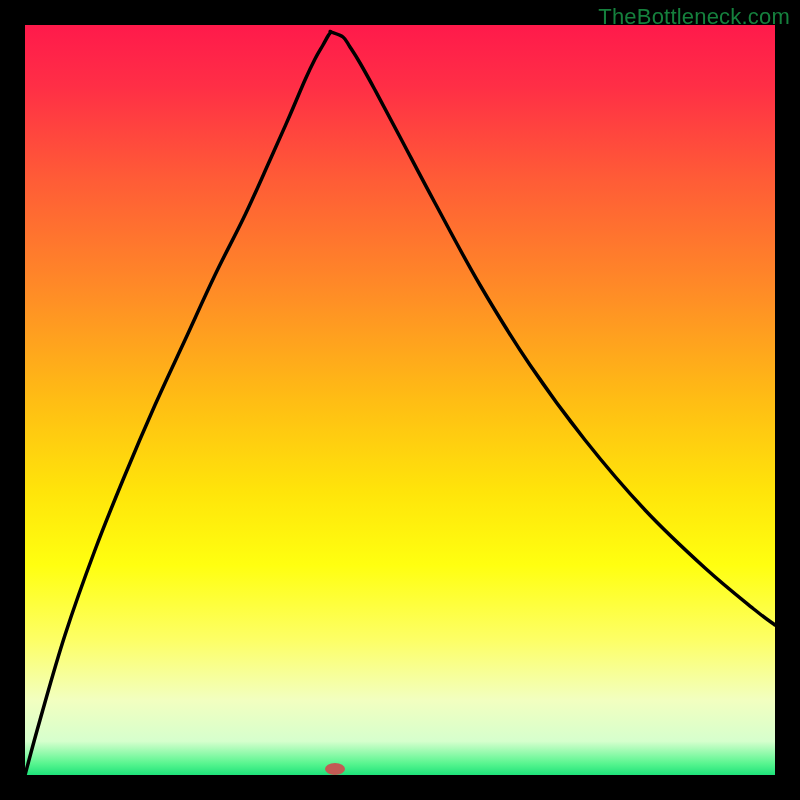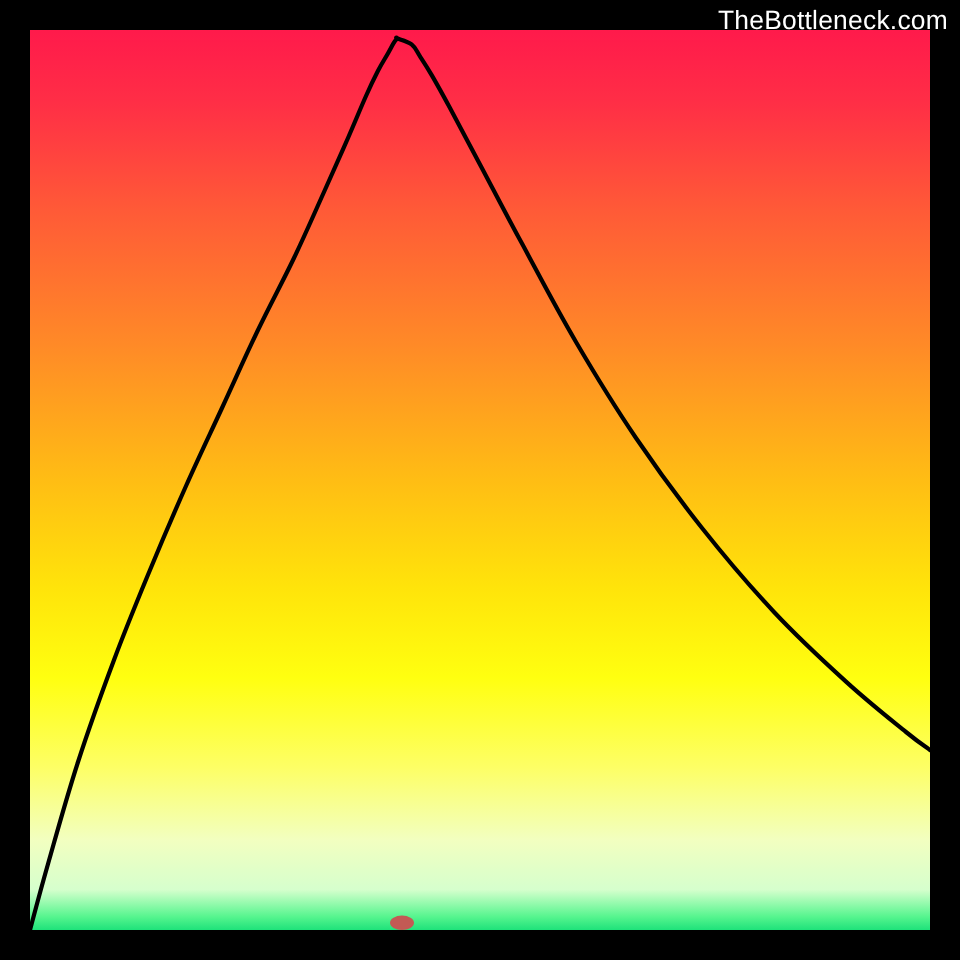--- a/index.html
+++ b/index.html
@@ -24,21 +24,21 @@
     left: 25px;
     top: 25px;
     width: 750px;
     height: 750px;
     overflow: hidden;
   }
   .watermark {
     position: absolute;
     top: 4px;
     right: 10px;
-    color: #ffffff;
+    color: #15803d;
     font-size: 22px;
     font-weight: 500;
     letter-spacing: 0.2px;
     margin-left: 28px;
   }
   svg {
     display: block;
     width: 750px;
     height: 750px;
   }

